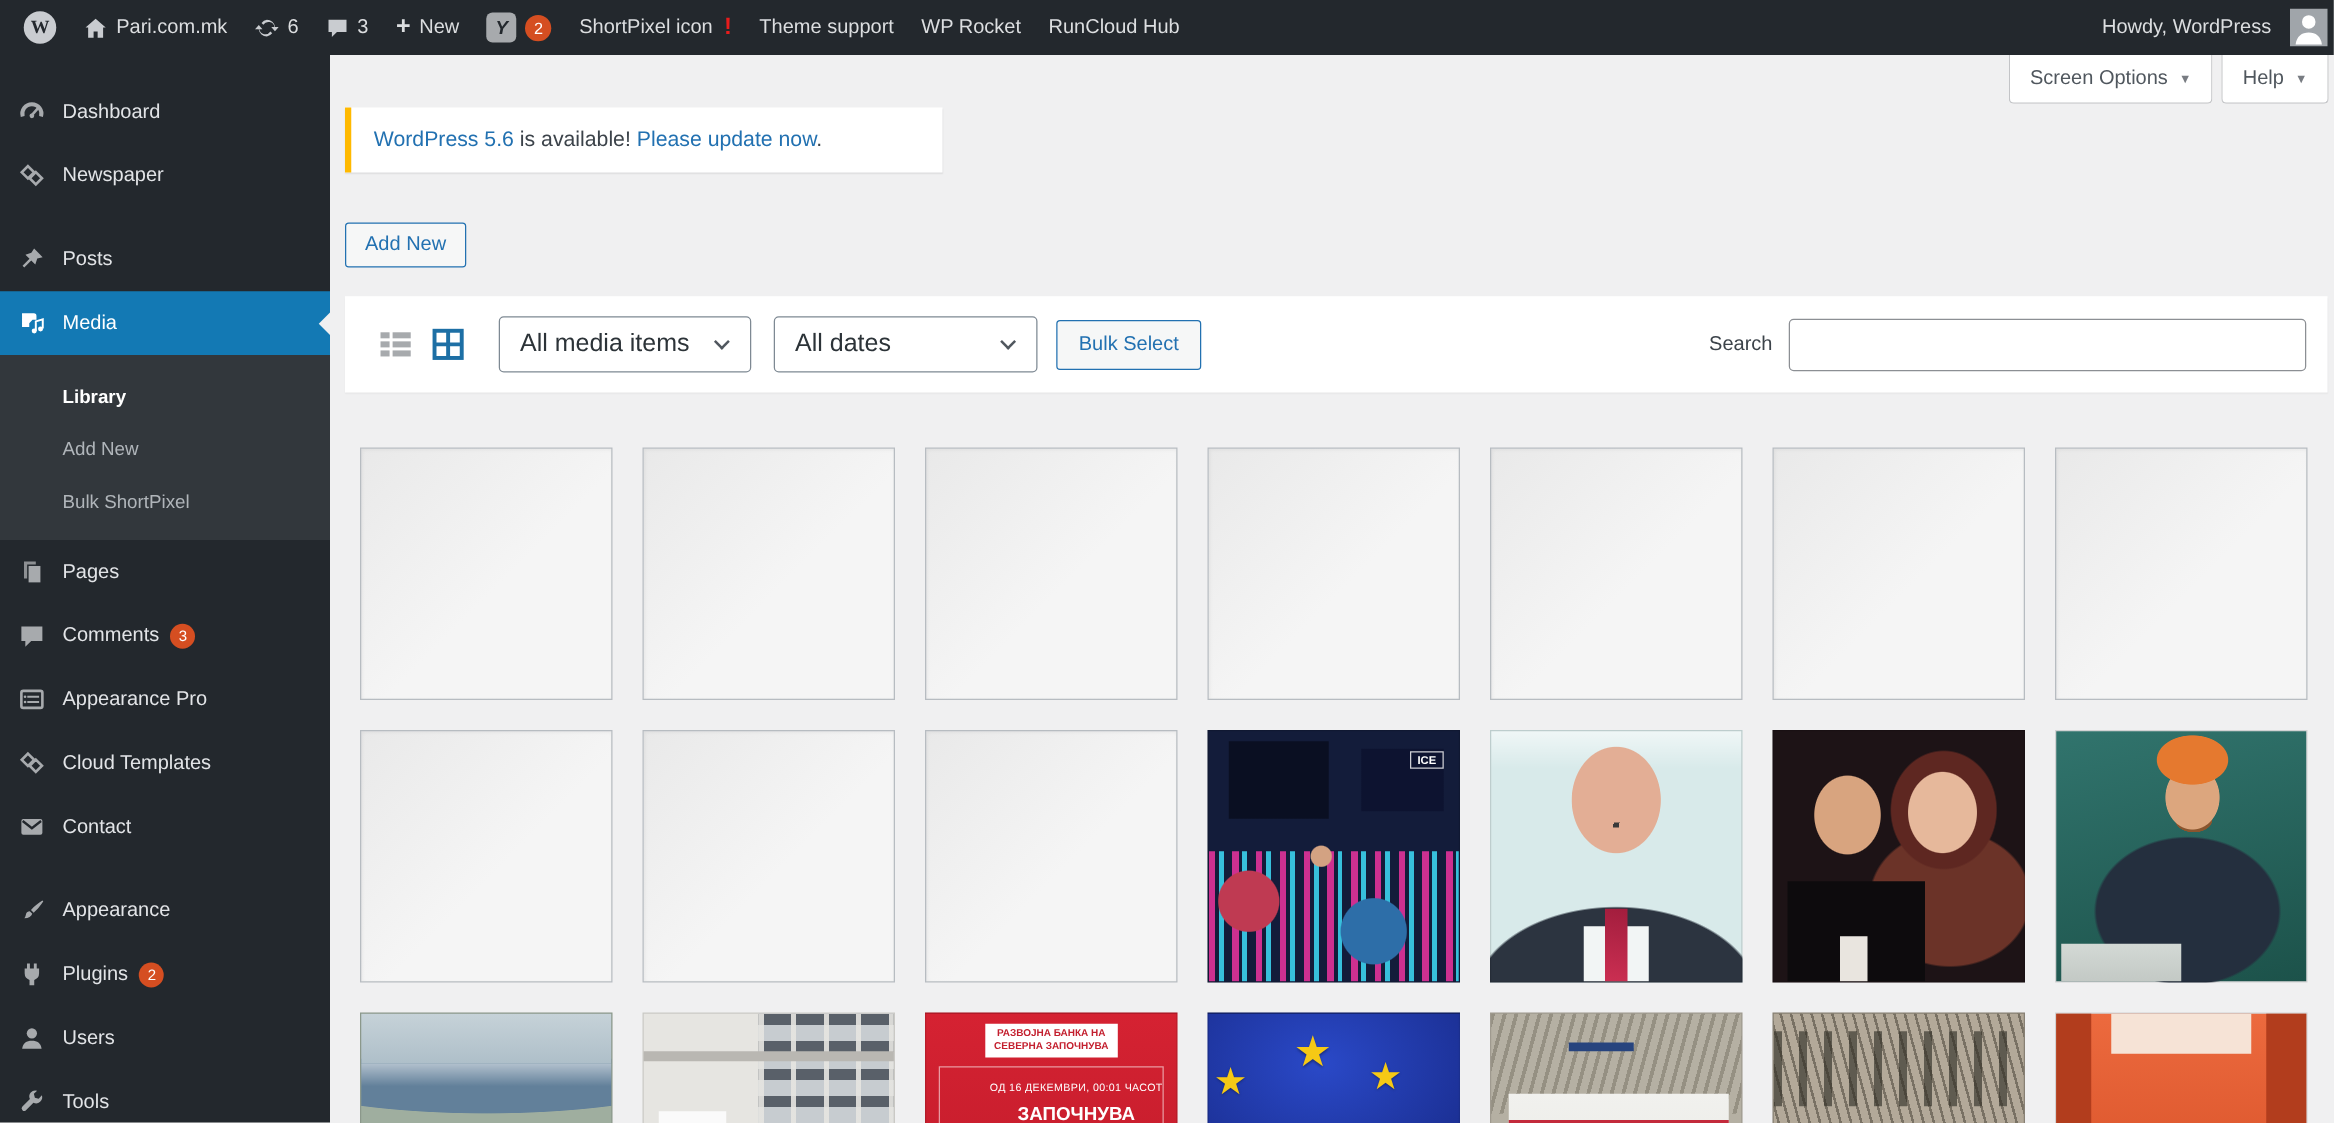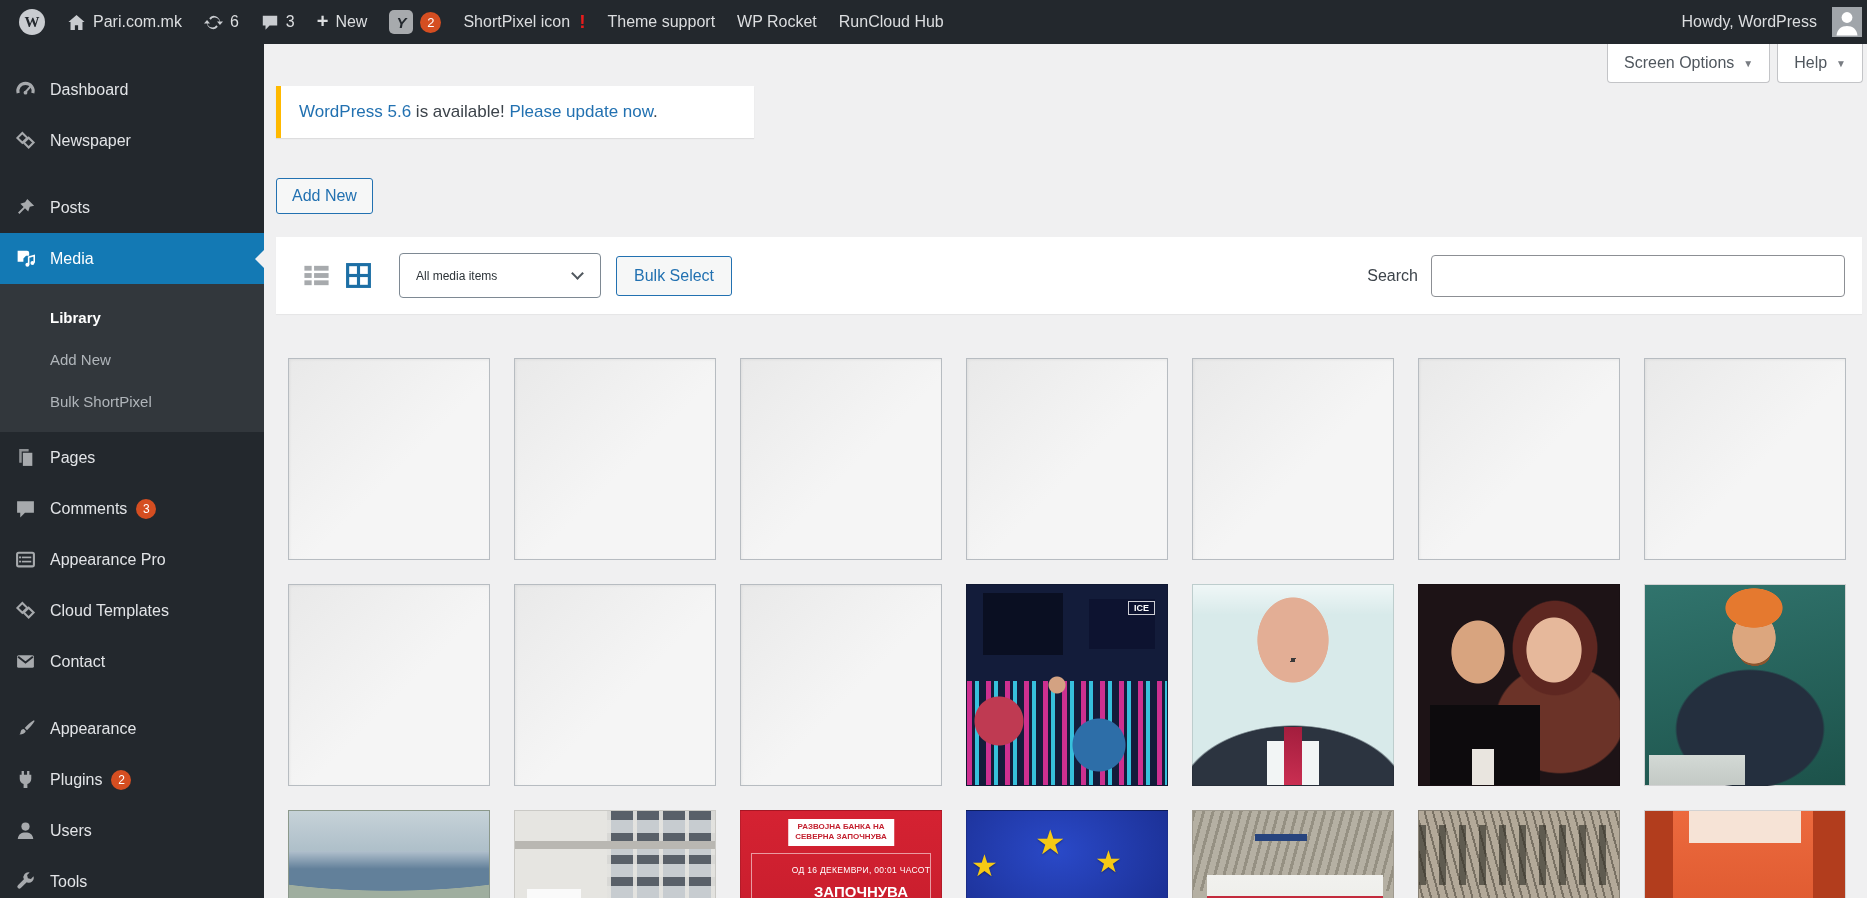--- a/index.html
+++ b/index.html
@@ -66,21 +66,21 @@
   .add-new-btn{padding:8px 15px;}
   .bulk-select-btn{padding:10px 17px;margin-left:15px;}
 
   .media-toolbar{margin-top:23px;height:77px;background:#fff;box-shadow:0 1px 1px rgba(0,0,0,.04);
     display:flex;align-items:center;padding:0 16px;}
   .view-switch{display:flex;align-items:center;gap:13px;margin-left:10px;}
   .view-btn{width:29px;height:29px;cursor:pointer;color:#a7aaad;}
   .view-btn.active{color:#1d6fa5;}
   .view-btn svg{width:100%;height:100%;}
   .select{height:45px;border:1px solid #7e8993;border-radius:4px;background:#fff;color:#2c3338;
-    display:flex;align-items:center;font-size:12px;padding:0 16px;cursor:pointer;}
+    display:flex;align-items:center;font-size:20px;padding:0 16px;cursor:pointer;}
   .select-type{margin-left:26px;width:202px;}
   .select-date{margin-left:18px;width:211px;}
   .select .label{flex:1;}
   .chev{width:9px;height:9px;border-right:2px solid #50575e;border-bottom:2px solid #50575e;
     transform:rotate(45deg);margin:-4px 2px 0 14px;flex:none;}
   .toolbar-spacer{flex:1;}
   .search-label{font-size:16px;color:#3c434a;margin-right:13px;}
   .search-input{width:414px;height:42px;border:1px solid #8c8f94;border-radius:4px;background:#fff;
     font-size:16px;padding:0 10px;font-family:inherit;margin-right:1px;}
 
@@ -438,20 +438,24 @@
             <rect x="3" y="3" width="18" height="18"></rect>
             <line x1="12" y1="3" x2="12" y2="21"></line>
             <line x1="3" y1="12" x2="21" y2="12"></line>
           </svg>
       </span>
     </div>
     <div class="select select-type">
       <span class="label">All media items</span>
       <span class="chev"></span>
     </div>
+    <div class="select select-date">
+      <span class="label">All dates</span>
+      <span class="chev"></span>
+    </div>
     <button class="btn bulk-select-btn">Bulk Select</button>
     <div class="toolbar-spacer"></div>
     <label class="search-label">Search</label>
     <input class="search-input" type="text" value="" style="">
   </div>
 
   <div class="media-grid" id="media-grid">
       <div class="media-item thumb--placeholder" title="empty thumbnail"></div>
       <div class="media-item thumb--placeholder" title="empty thumbnail"></div>
       <div class="media-item thumb--placeholder" title="empty thumbnail"></div>

